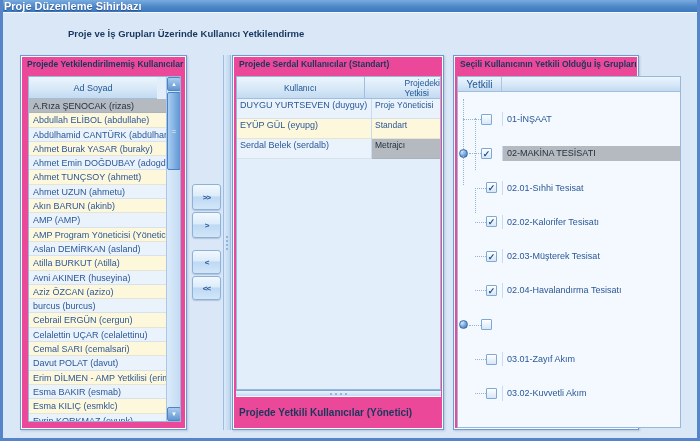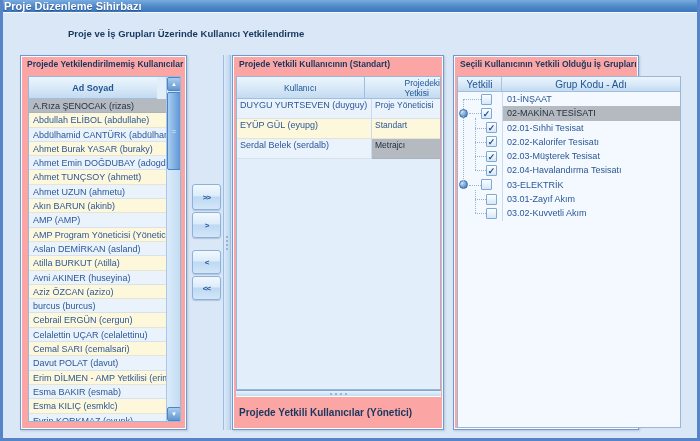--- a/index.html
+++ b/index.html
@@ -16,21 +16,21 @@
     padding-left:4px; white-space:nowrap; overflow:hidden;
     text-shadow:0 1px 1px rgba(0,0,60,.4);
     border-bottom:1px solid #f4f9ff;
   }
   #heading {
     position:absolute; left:17px; top:28px;
     font-size:9.5px; font-weight:bold; color:#17375e; white-space:nowrap;padding-left:48px;
   }
   .gb {
     position:absolute; top:55px; height:375px;
-    background:#fca5a5;
+    background:#ec4899;
     border:1px solid #6f9ace;
     box-shadow:inset 0 0 0 1px #f8fbff, 1px 1px 2px rgba(20,40,90,.18);
   }
   #gb-left  { left:17px;  width:167px; }
   #gb-mid   { left:229px; width:212px; }
   #gb-right { left:450px; width:186px; }
   .gb-title {
     position:absolute; left:6px; top:3px; font-size:8.5px; font-weight:bold;
     color:#17375e; white-space:nowrap;
   }
@@ -38,21 +38,21 @@
     position:absolute; background:#e3eefb; border:1px solid #98b7d9; overflow:hidden;
   }
   #grid-left { left:7px; top:20px; width:153px; height:346px; }
   .grid-header {
     position:absolute; left:0; top:0; right:0; height:22px;
     background:linear-gradient(#ecf5fd, #d7e8f8 55%, #c3daf0);
     border-bottom:1px solid #9ebfe0;
     color:#1d5492; font-size:9px; font-weight:normal;
     display:flex; align-items:center; justify-content:center;
   }
-  #grid-left .grid-header { right:23px;font-weight:bold; }
+  #grid-left .grid-header { right:23px; }
   .grid-body { position:absolute; left:0; top:22px; right:0; bottom:0; overflow:hidden; }
   #grid-left .grid-body { right:14px; }
   .lrow {
     height:14.3px; line-height:14.3px; font-size:9px; color:#2b5797;
     padding-left:4px; white-space:nowrap; overflow:hidden;
     border-bottom:1px solid rgba(130,150,180,.18);
   }
   .lrow.cream { background:#fdf7dc; }
   .lrow.pale  { background:#eaf3fc; }
   .lrow.sel   { background:#b4bac0; color:#1e2e42; }
@@ -124,21 +124,21 @@
   #tree { left:3px; top:20px; width:224px; height:352px; }
   #tree-header {
     position:absolute; left:0; top:0; right:0; height:15px; display:flex;
     background:linear-gradient(#ecf5fd,#d7e8f8 55%,#c3daf0);
     border-bottom:1px solid #9ebfe0;
   }
   .thcell { font-size:10px; color:#1d5492; display:flex; align-items:center; justify-content:center; }
   .thcell.c1 { width:44px; border-right:1px solid #a8c6e4; }
   .thcell.c2 { flex:1; }
   #tree-body { position:absolute; left:0; top:15px; right:0; bottom:0; background:#f3f9fe; overflow:hidden; }
-  .trow { display:flex; height:14.3px; position:relative; }
+  .trow { display:flex; height:14.3px; position:relative;margin-top:20px; }
   .tc1 { width:44px; position:relative; }
   .tc2 {
     flex:1; border-left:1px solid #c7dcf0; font-size:9px; color:#2b5797;
     line-height:14.3px; padding-left:4px; white-space:nowrap; overflow:hidden;
   }
   .trow.lvl2 .tc2 { }
   .trow.sel .tc2 { background:#b4bac0; color:#23303f; }
   .orb {
     position:absolute; left:1px; top:2.5px; width:9px; height:9px; border-radius:50%;
     background:radial-gradient(circle at 30% 28%, #d8e9f9, #6ea0da 55%, #2f6db5);
@@ -213,21 +213,21 @@
     </div>
 
   <div id="vsplit">
       <i></i>
       <i></i>
       <i></i>
       <i></i>
     </div>
 
   <div class="gb" id="gb-mid">
-    <div class="gb-title">Projede Yetkili Kullanıcının (Standart)</div>
+    <div class="gb-title">Projede Serdal Kullanıcılar (Standart)</div>
     <div class="grid" id="grid-mid">
       <div class="grid-header">
         <div class="mhcell c1">Kullanıcı</div>
         <div class="mhcell c2">Projedeki Yetkisi</div>
       </div>
       <div class="grid-body" id="mid-rows">
           <div class="mrow pale">
             <div class="cell user">DUYGU YURTSEVEN (duyguy)</div>
             <div class="cell role">Proje Yöneticisi</div>
           </div>
@@ -248,21 +248,20 @@
         <i></i>
       </div>
     <div id="mid-bottom-title">Projede Yetkili Kullanıcılar (Yönetici)</div>
   </div>
 
   <div class="gb" id="gb-right">
     <div class="gb-title">Seçili Kullanıcının Yetkili Olduğu İş Grupları</div>
     <div class="grid" id="tree">
       <div id="tree-header">
         <div class="thcell c1">Yetkili</div>
-        <div class="thcell c2">Grup Kodu - Adı</div>
       </div>
       <div id="tree-body">
           <div class="trow lvl1">
             <div class="tc1">
               <span class="stub s-plain"></span>
               <span class="cb l1"></span>
             </div>
             <div class="tc2">01-İNŞAAT</div>
           </div>
           <div class="trow lvl1 sel">
@@ -300,21 +299,20 @@
               <span class="cb l2">✓</span>
             </div>
             <div class="tc2">02.04-Havalandırma Tesisatı</div>
           </div>
           <div class="trow lvl1">
             <div class="tc1">
               <span class="orb"></span>
               <span class="stub s-orb"></span>
               <span class="cb l1"></span>
             </div>
-            <div class="tc2">03-ELEKTRİK</div>
           </div>
           <div class="trow lvl2">
             <div class="tc1">
               <span class="stub s-child"></span>
               <span class="cb l2"></span>
             </div>
             <div class="tc2">03.01-Zayıf Akım</div>
           </div>
           <div class="trow lvl2">
             <div class="tc1">

